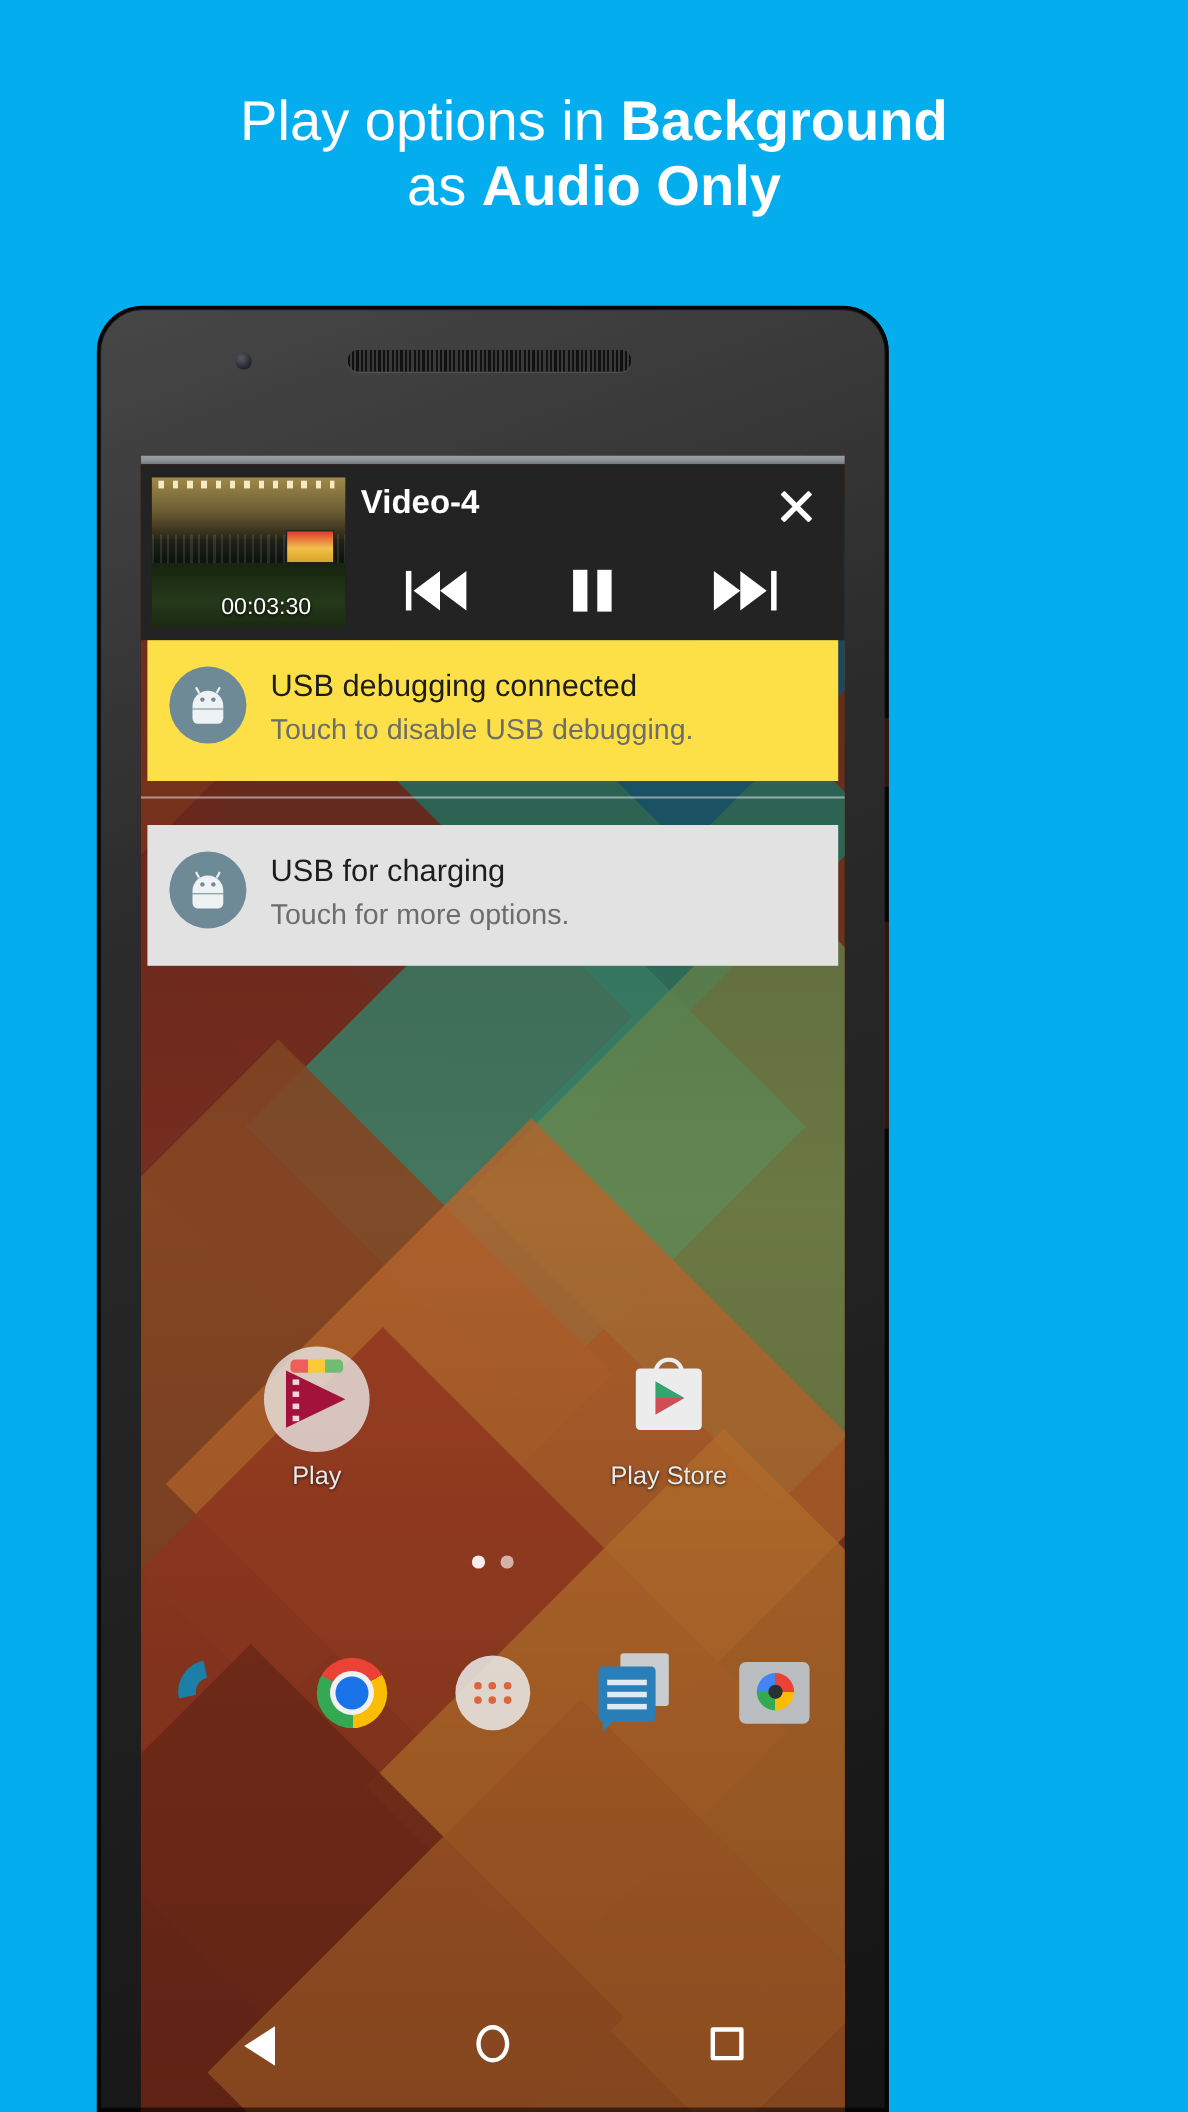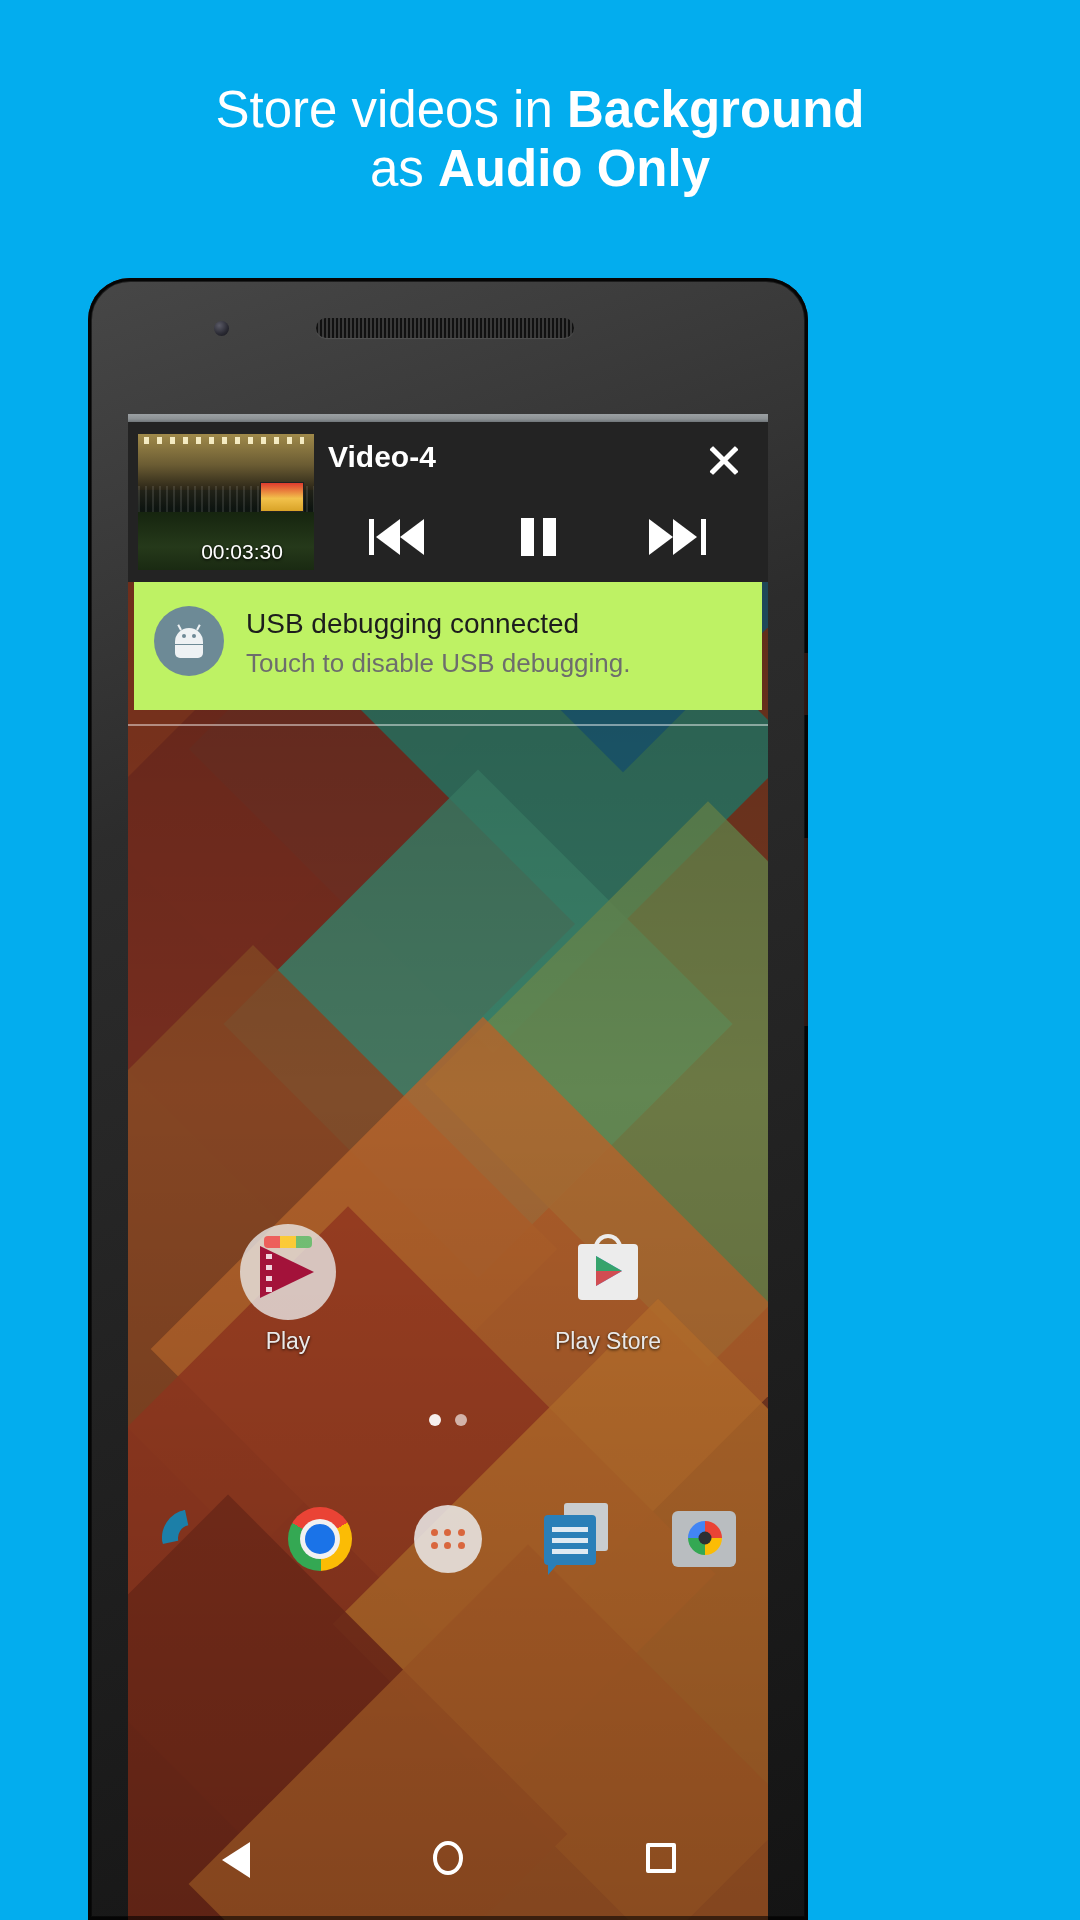--- a/index.html
+++ b/index.html
@@ -178,21 +178,21 @@
     border-top:18px solid transparent; border-bottom:18px solid transparent;
     border-left:24px solid #ffffff;
   }
   .bar-v{ position:absolute; top:7px; width:5px; height:36px; background:#ffffff; }
   .pausebar{ position:absolute; top:6px; width:13px; height:38px; background:#ffffff; }
 
   
   .notif {
     width:628px; margin:0 6px; position:relative; height:128px;
   }
-  .notif.white { background:#bef264; }
+  .notif.white { background:#fde047; }
   .notif.grey  { background:#e2e2e2; }
   .notif-gap   { height:40px; width:640px; position:relative; }
   .notif-gap .gap-line{
     position:absolute; left:0; top:14px; width:640px; height:2px;
     background:rgba(255,255,255,.45);
   }
   .notif-icon {
     position:absolute; left:20px; top:24px; width:70px; height:70px;
     border-radius:50%; background:#6d8a96;
   }
@@ -377,21 +377,21 @@
     border:4px solid #ffffff; border-radius:2px;
   }
 
   
   .si { display:block; }
 </style>
 </head>
 <body>
 
 <div class="headline">
-  <span class="ln"><span class="hl-light">Store videos in </span><span class="hl-bold">Background</span></span>
+  <span class="ln"><span class="hl-light">Play options in </span><span class="hl-bold">Background</span></span>
   <span class="ln"><span class="hl-light">as </span><span class="hl-bold">Audio Only</span></span>
 </div>
 
 <div class="phone">
   <div class="bezel-top">
     <div class="earpiece"></div>
     <div class="front-cam"></div>
   </div>
   <div class="side-btn power"></div>
   <div class="side-btn vol"></div>
@@ -542,17 +542,31 @@
             </div>
         </div>
         <div class="notif-title">USB debugging connected</div>
         <div class="notif-sub">Touch to disable USB debugging.</div>
       </div>
 
       <div class="notif-gap">
           <div class="gap-line"></div>
         </div>
 
+      <div class="notif grey">
+        <div class="notif-icon">
+          <div class="droid">
+              <div class="ant l"></div>
+              <div class="ant r"></div>
+              <div class="head"></div>
+              <div class="eye l"></div>
+              <div class="eye r"></div>
+              <div class="body"></div>
+            </div>
+        </div>
+        <div class="notif-title">USB for charging</div>
+        <div class="notif-sub">Touch for more options.</div>
+      </div>
 
     </div>
   </div>
   <div class="phone-inner-edge"></div>
 </div>
 
 </body></html>

